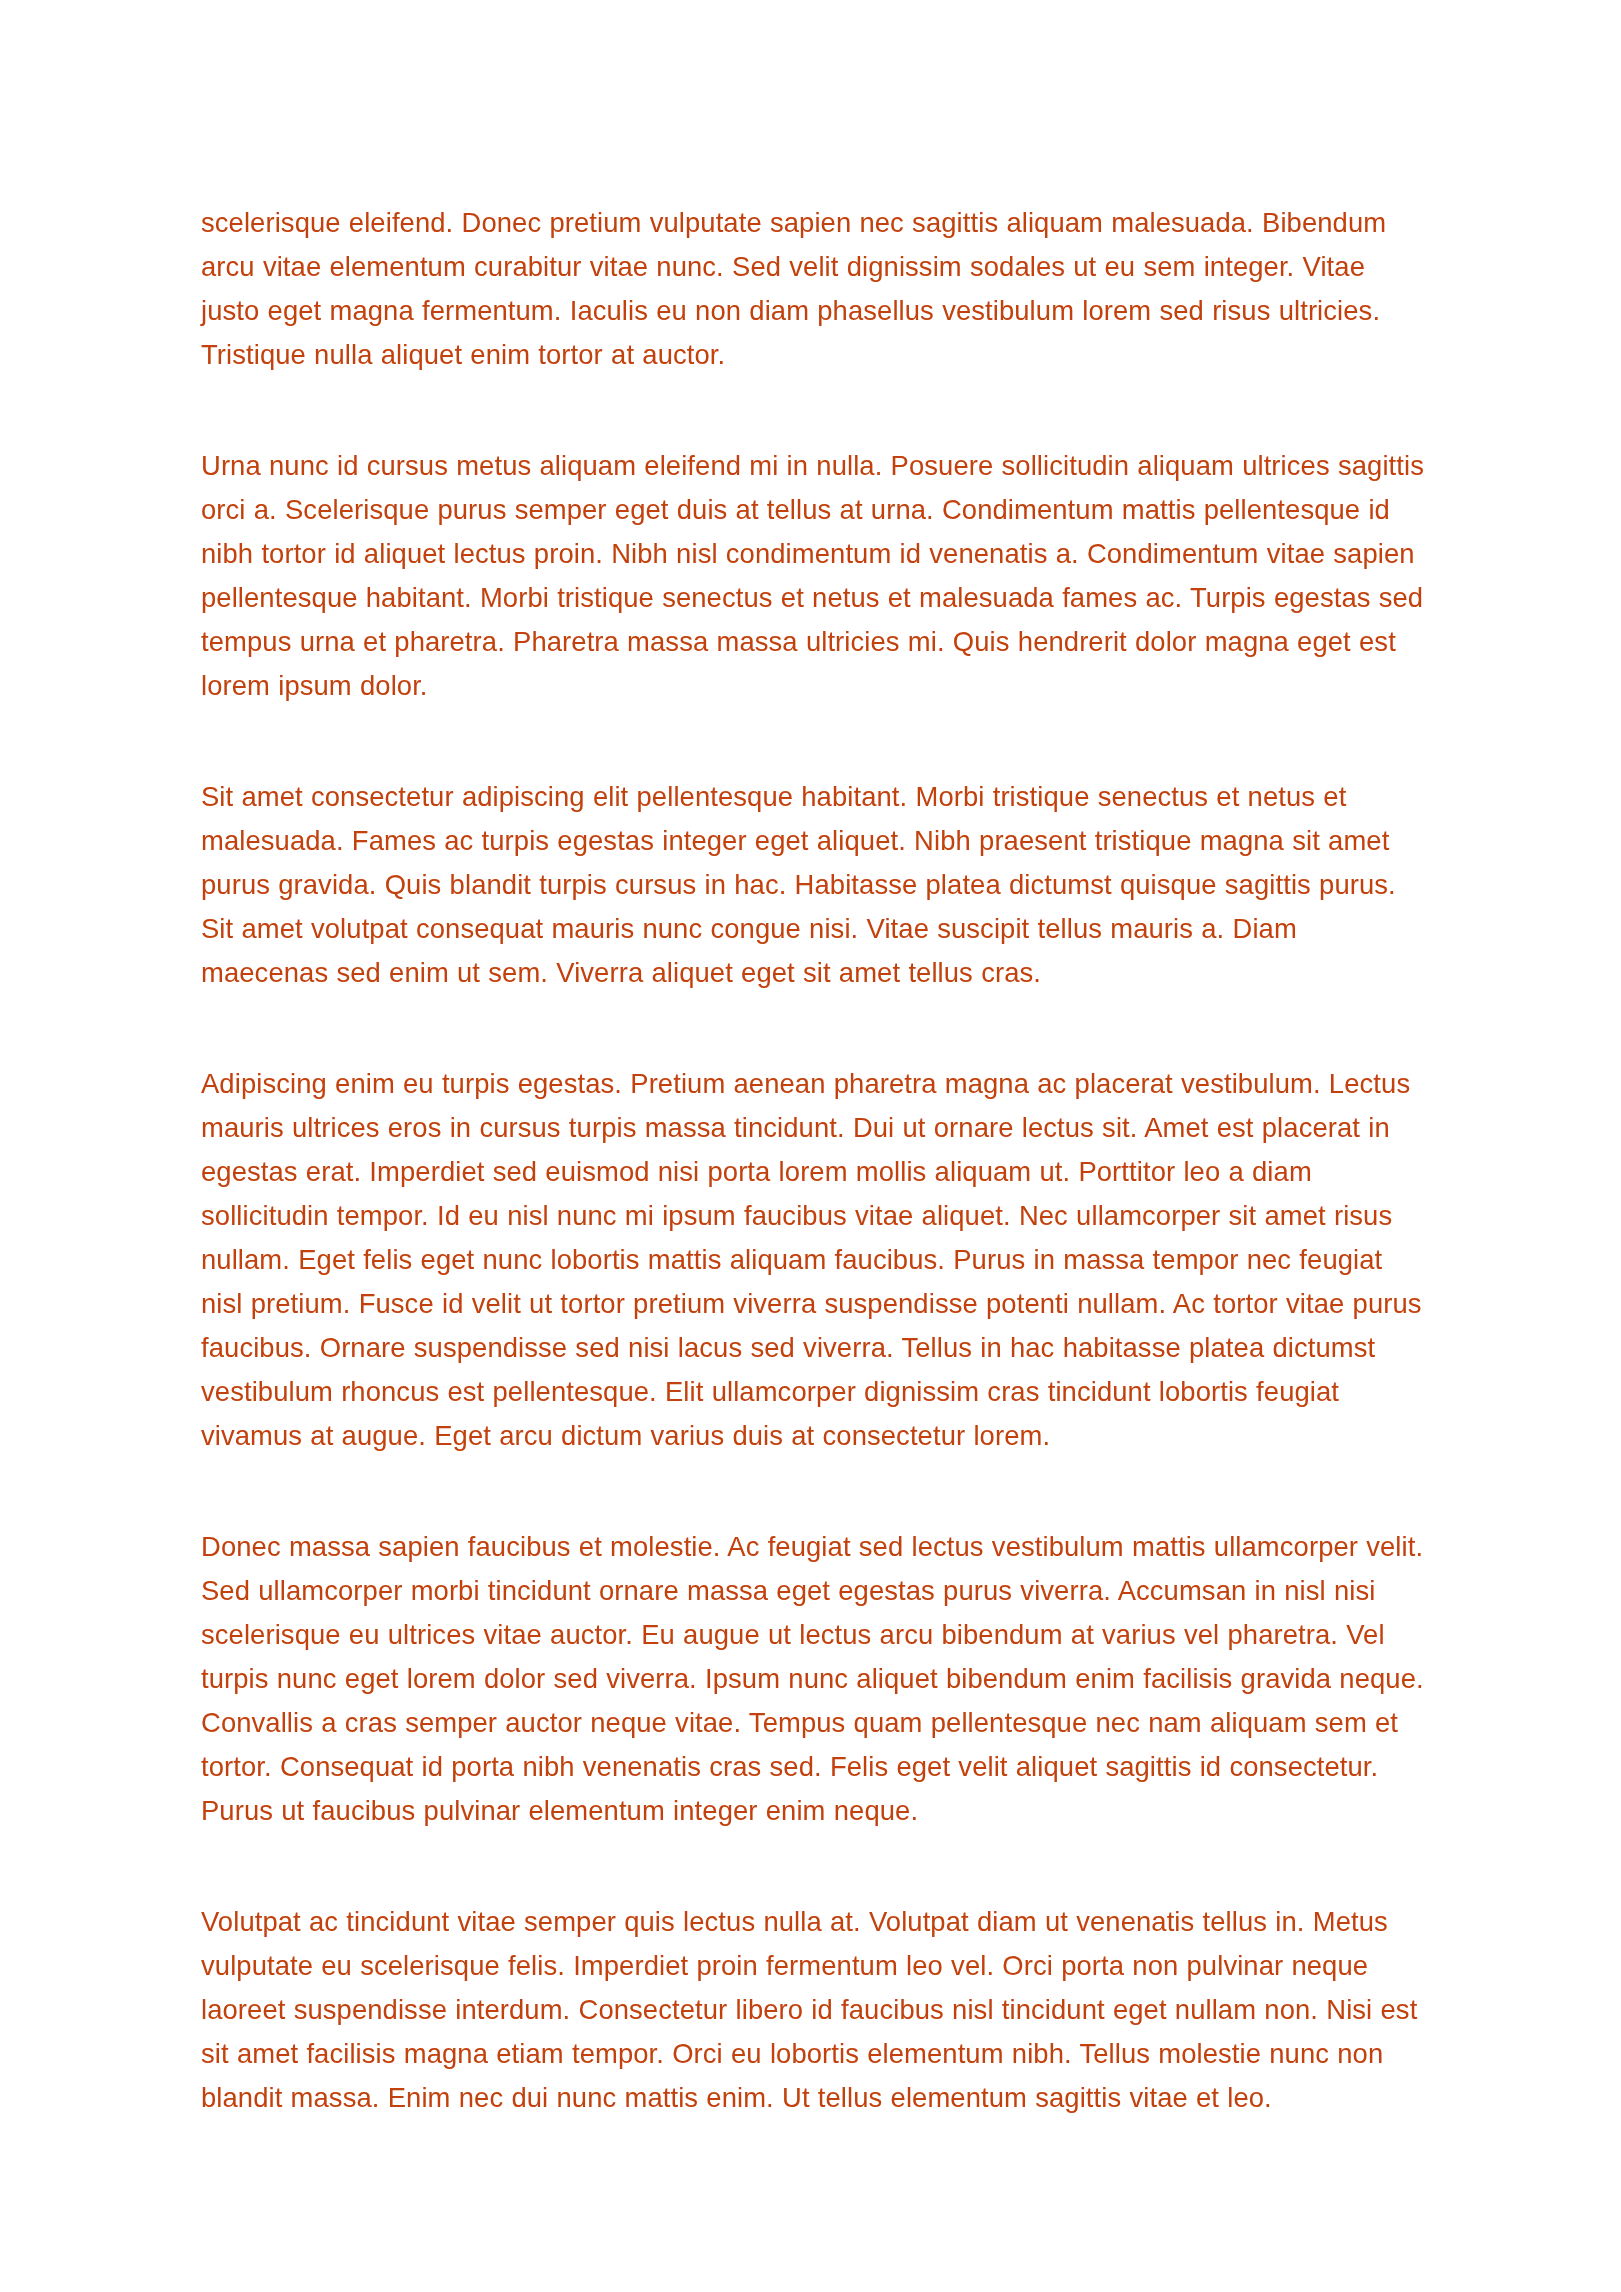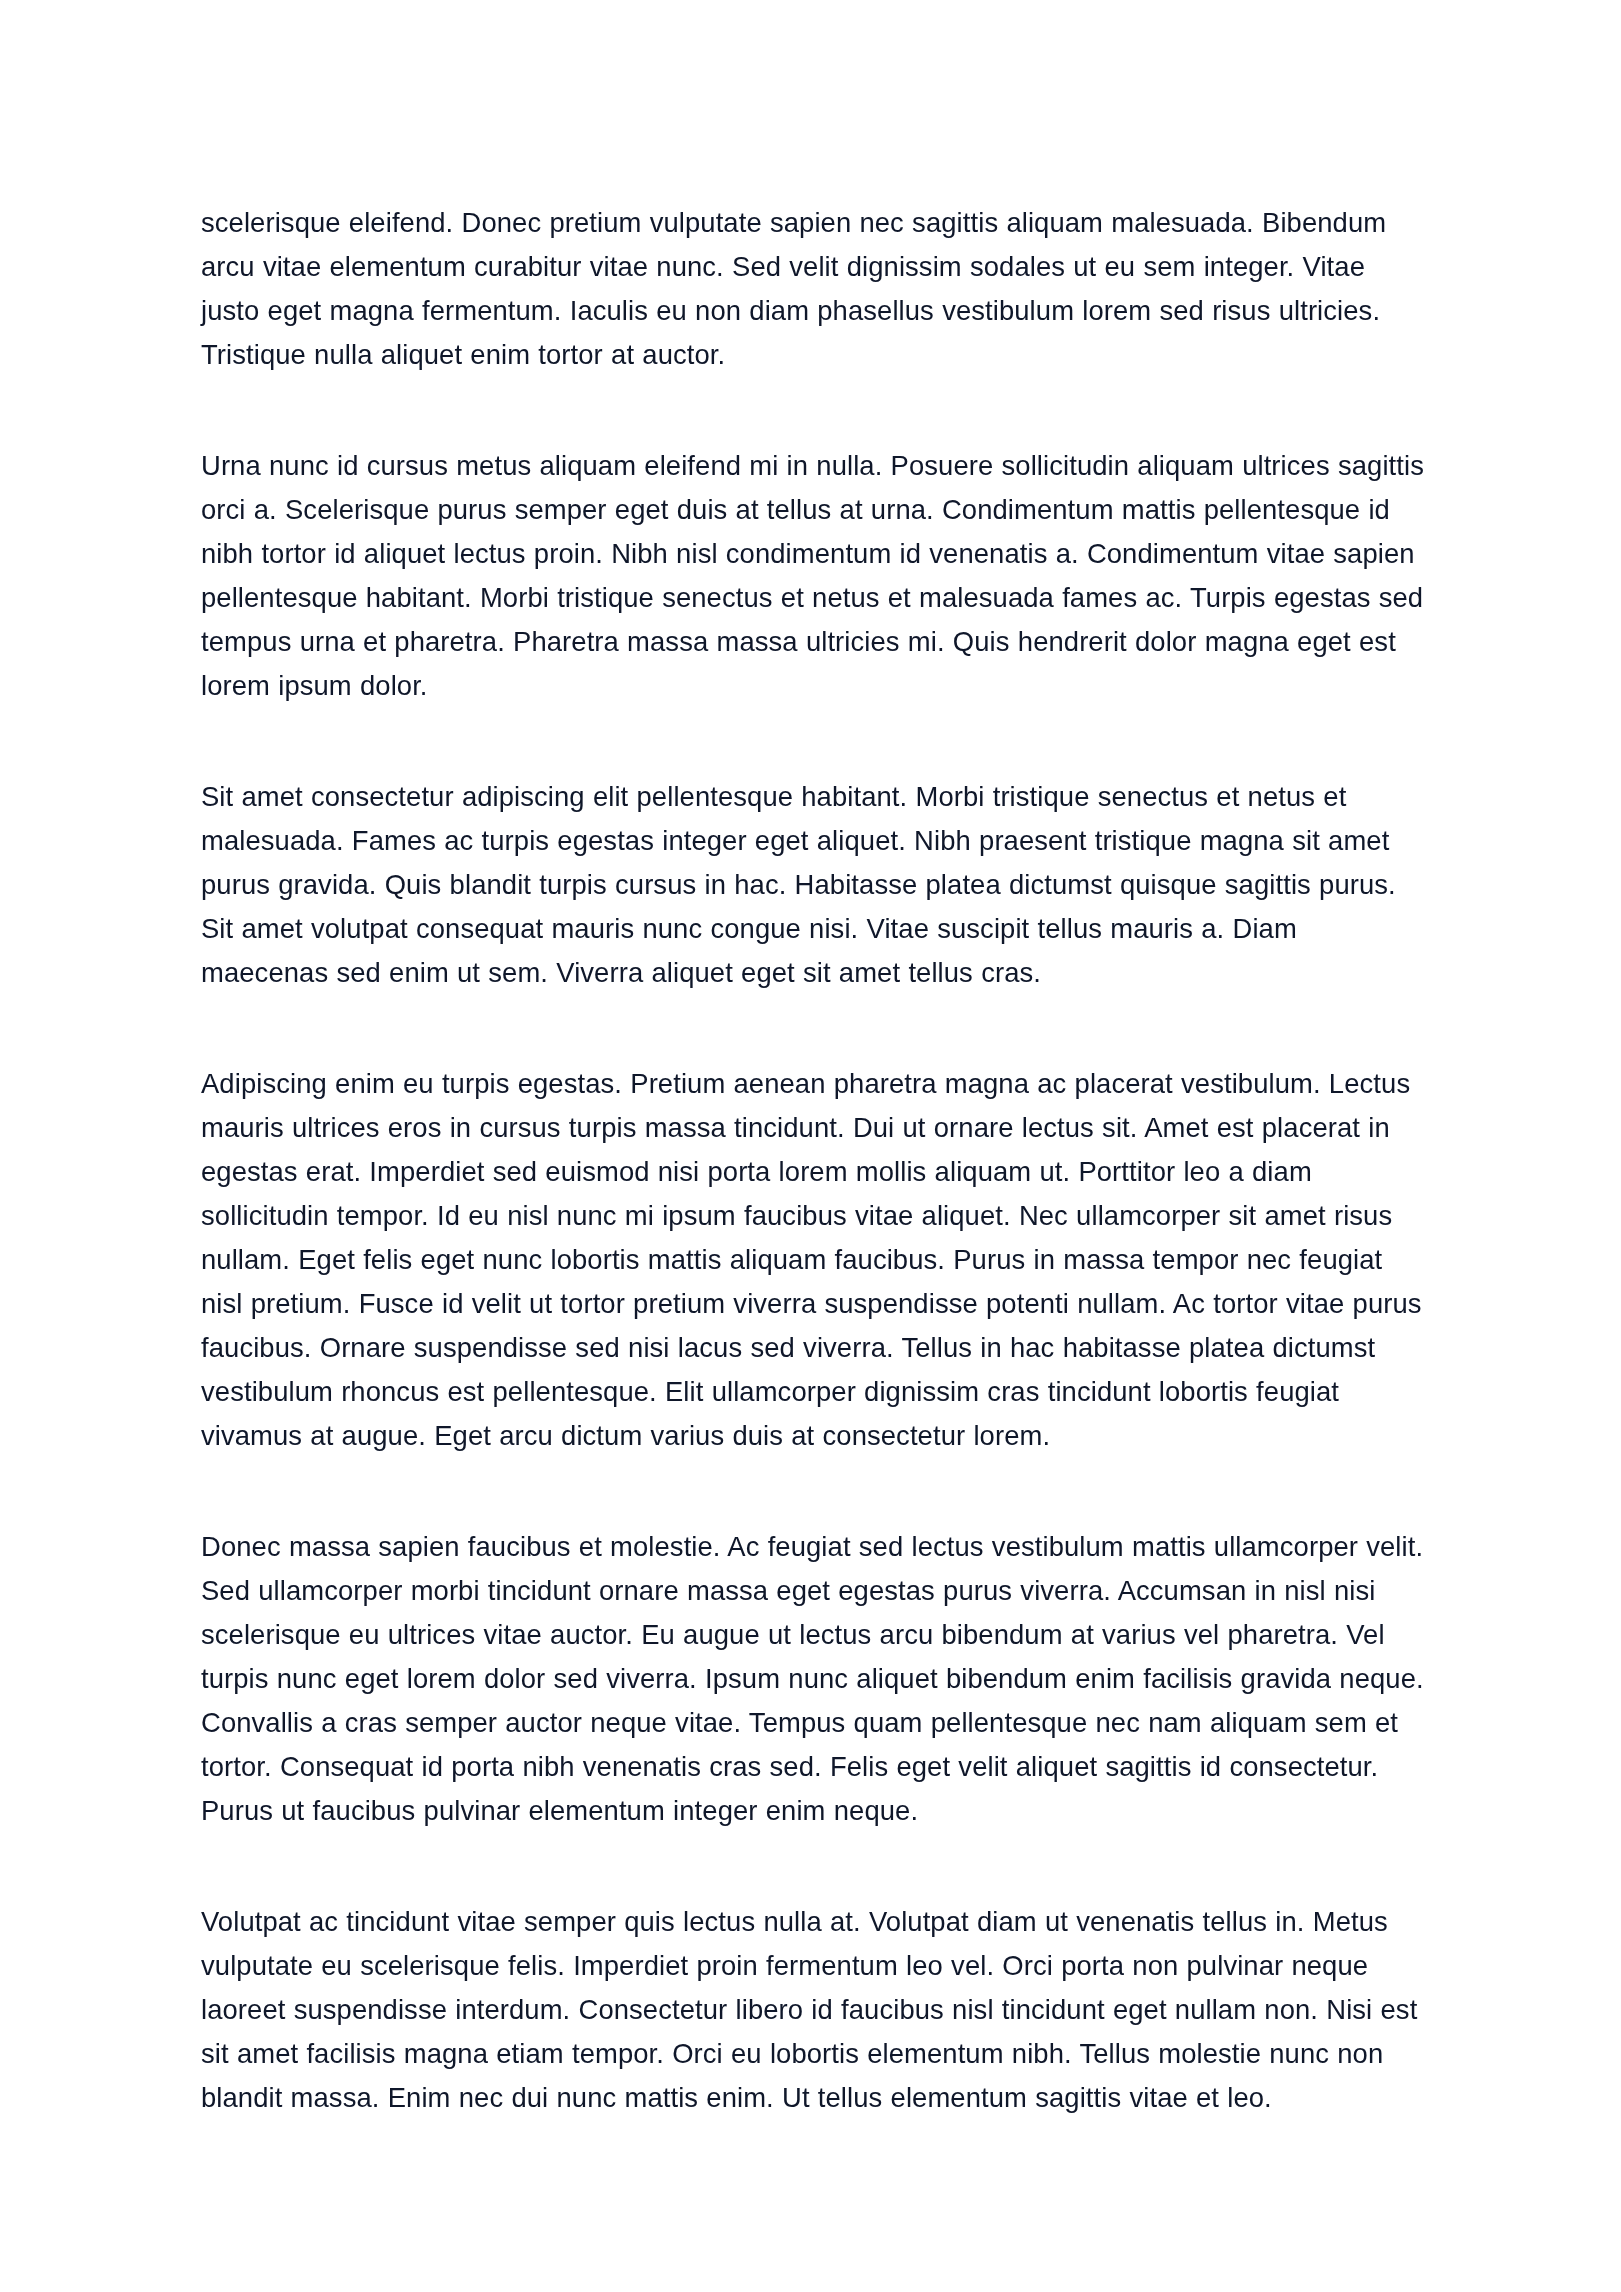--- a/index.html
+++ b/index.html
@@ -18,21 +18,21 @@
       font-family: "Liberation Sans", sans-serif;
     }
     .body-text {
       width: 1225px;
     }
     .para {
       margin: 0 0 67px 0;
       font-size: 27.4px;
       line-height: 44px;
       font-weight: 400;
-      color: #0f172a;
+      color: #c2410c;
       text-align: left;
       letter-spacing: 0.1px;
       word-spacing: 0.5px;
     }
     .para:last-child {
       margin-bottom: 5px;
     }
   </style>
 </head>
 <body>

